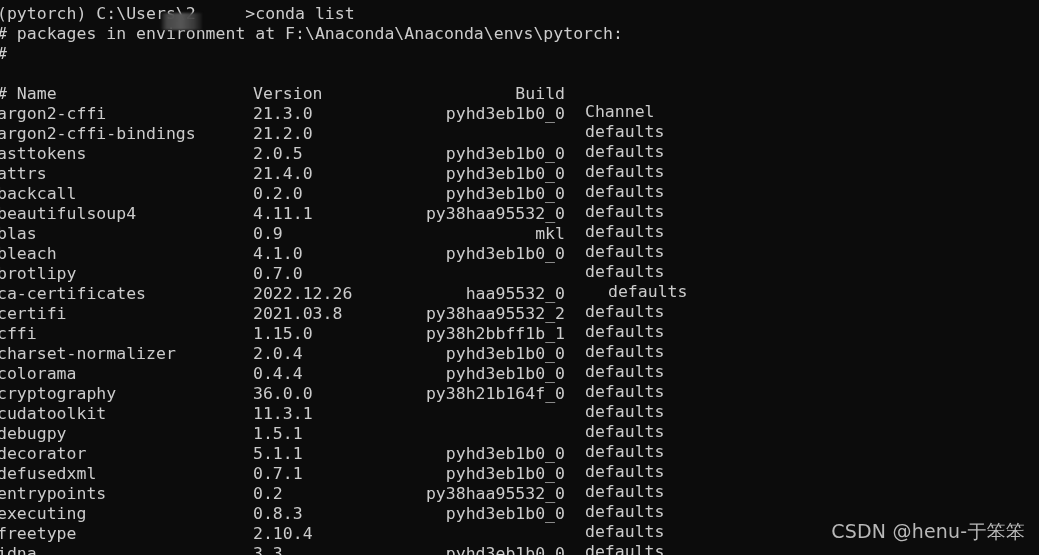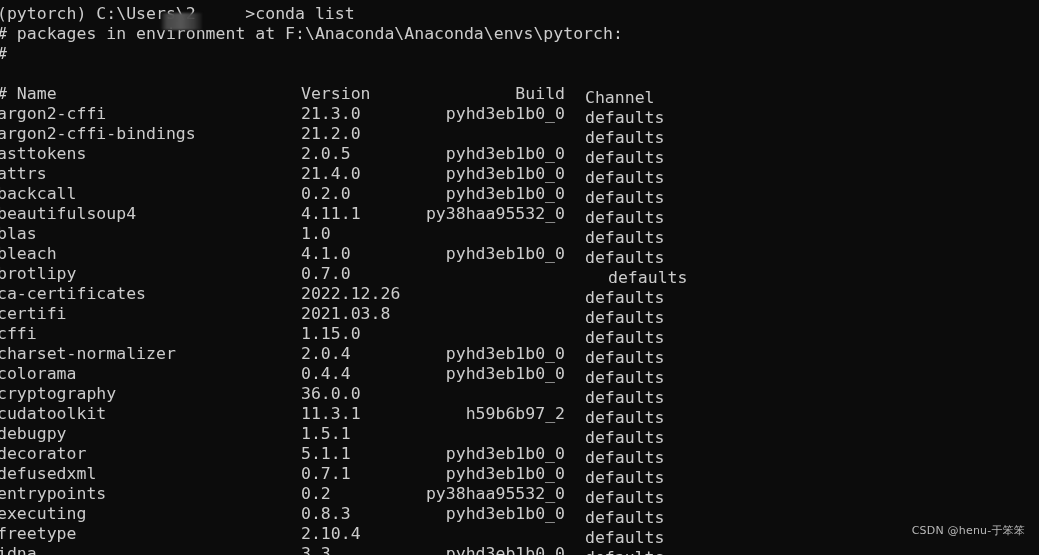--- a/index.html
+++ b/index.html
@@ -39,33 +39,32 @@
   }
   .col-name {
     position: absolute;
     left: 0px;
     top: 0;
   }
   .col-version {
     position: absolute;
     left: 256px;
     top: 0;
-    margin-left: 48px;
   }
   .col-build {
     position: absolute;
     left: 300px;
     top: 0;
     width: 268px;
     text-align: right;
   }
   .col-channel {
     position: absolute;
     left: 588px;
-    top: 4px;
+    top: 18px;
   }
   .col-channel.shifted {
     left: 611px;
   }
   #redaction {
     position: absolute;
     left: 161px;
     top: 13px;
     width: 41px;
     height: 17px;
@@ -78,21 +77,21 @@
         rgba(30,30,30,0.5) 100%);
     filter: blur(1.1px);
     border-radius: 1px;
     pointer-events: none;
   }
   #watermark {
     position: absolute;
     right: 14px;
     bottom: 14px;
     font-family: "DejaVu Sans", "Liberation Sans", sans-serif;
-    font-size: 11px;
+    font-size: 19px;
     line-height: 20px;
     color: #b9b9b9;
     white-space: pre;
     letter-spacing: 0.2px;
   }
 </style>
 </head>
 <body>
 
 <div id="terminal">
@@ -110,30 +109,30 @@
       <span class="col-channel">Channel</span>
     </div>
 
     <div id="package-rows">
         <div class="row"><span class="col-name">argon2-cffi</span><span class="col-version">21.3.0</span><span class="col-build">pyhd3eb1b0_0</span><span class="col-channel">defaults</span></div>
         <div class="row"><span class="col-name">argon2-cffi-bindings</span><span class="col-version">21.2.0</span><span class="col-channel">defaults</span></div>
         <div class="row"><span class="col-name">asttokens</span><span class="col-version">2.0.5</span><span class="col-build">pyhd3eb1b0_0</span><span class="col-channel">defaults</span></div>
         <div class="row"><span class="col-name">attrs</span><span class="col-version">21.4.0</span><span class="col-build">pyhd3eb1b0_0</span><span class="col-channel">defaults</span></div>
         <div class="row"><span class="col-name">backcall</span><span class="col-version">0.2.0</span><span class="col-build">pyhd3eb1b0_0</span><span class="col-channel">defaults</span></div>
         <div class="row"><span class="col-name">beautifulsoup4</span><span class="col-version">4.11.1</span><span class="col-build">py38haa95532_0</span><span class="col-channel">defaults</span></div>
-        <div class="row"><span class="col-name">blas</span><span class="col-version">1.0</span><span class="col-channel">defaults</span></div>
+        <div class="row"><span class="col-name">blas</span><span class="col-version">0.9</span><span class="col-build">mkl</span><span class="col-channel">defaults</span></div>
         <div class="row"><span class="col-name">bleach</span><span class="col-version">4.1.0</span><span class="col-build">pyhd3eb1b0_0</span><span class="col-channel">defaults</span></div>
         <div class="row"><span class="col-name">brotlipy</span><span class="col-version">0.7.0</span><span class="col-channel shifted">defaults</span></div>
-        <div class="row"><span class="col-name">ca-certificates</span><span class="col-version">2022.12.26</span><span class="col-channel">defaults</span></div>
-        <div class="row"><span class="col-name">certifi</span><span class="col-version">2021.03.8</span><span class="col-channel">defaults</span></div>
-        <div class="row"><span class="col-name">cffi</span><span class="col-version">1.15.0</span><span class="col-channel">defaults</span></div>
+        <div class="row"><span class="col-name">ca-certificates</span><span class="col-version">2022.12.26</span><span class="col-build">haa95532_0</span><span class="col-channel">defaults</span></div>
+        <div class="row"><span class="col-name">certifi</span><span class="col-version">2021.03.8</span><span class="col-build">py38haa95532_2</span><span class="col-channel">defaults</span></div>
+        <div class="row"><span class="col-name">cffi</span><span class="col-version">1.15.0</span><span class="col-build">py38h2bbff1b_1</span><span class="col-channel">defaults</span></div>
         <div class="row"><span class="col-name">charset-normalizer</span><span class="col-version">2.0.4</span><span class="col-build">pyhd3eb1b0_0</span><span class="col-channel">defaults</span></div>
         <div class="row"><span class="col-name">colorama</span><span class="col-version">0.4.4</span><span class="col-build">pyhd3eb1b0_0</span><span class="col-channel">defaults</span></div>
-        <div class="row"><span class="col-name">cryptography</span><span class="col-version">36.0.0</span><span class="col-channel">defaults</span></div>
-        <div class="row"><span class="col-name">cudatoolkit</span><span class="col-version">11.3.1</span><span class="col-build">h59b6b97_2</span><span class="col-channel">defaults</span></div>
+        <div class="row"><span class="col-name">cryptography</span><span class="col-version">36.0.0</span><span class="col-build">py38h21b164f_0</span><span class="col-channel">defaults</span></div>
+        <div class="row"><span class="col-name">cudatoolkit</span><span class="col-version">11.3.1</span><span class="col-channel">defaults</span></div>
         <div class="row"><span class="col-name">debugpy</span><span class="col-version">1.5.1</span><span class="col-channel">defaults</span></div>
         <div class="row"><span class="col-name">decorator</span><span class="col-version">5.1.1</span><span class="col-build">pyhd3eb1b0_0</span><span class="col-channel">defaults</span></div>
         <div class="row"><span class="col-name">defusedxml</span><span class="col-version">0.7.1</span><span class="col-build">pyhd3eb1b0_0</span><span class="col-channel">defaults</span></div>
         <div class="row"><span class="col-name">entrypoints</span><span class="col-version">0.2</span><span class="col-build">py38haa95532_0</span><span class="col-channel">defaults</span></div>
         <div class="row"><span class="col-name">executing</span><span class="col-version">0.8.3</span><span class="col-build">pyhd3eb1b0_0</span><span class="col-channel">defaults</span></div>
         <div class="row"><span class="col-name">freetype</span><span class="col-version">2.10.4</span><span class="col-channel">defaults</span></div>
         <div class="row"><span class="col-name">idna</span><span class="col-version">3.3</span><span class="col-build">pyhd3eb1b0_0</span><span class="col-channel">defaults</span></div>
       </div>
   </div>
 

